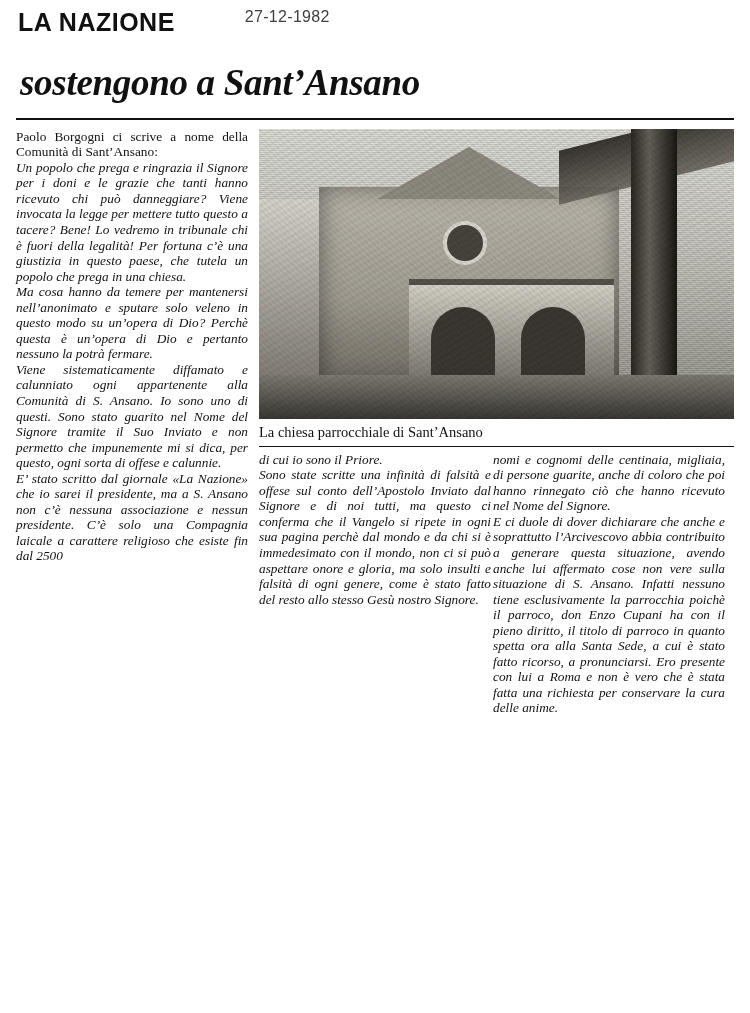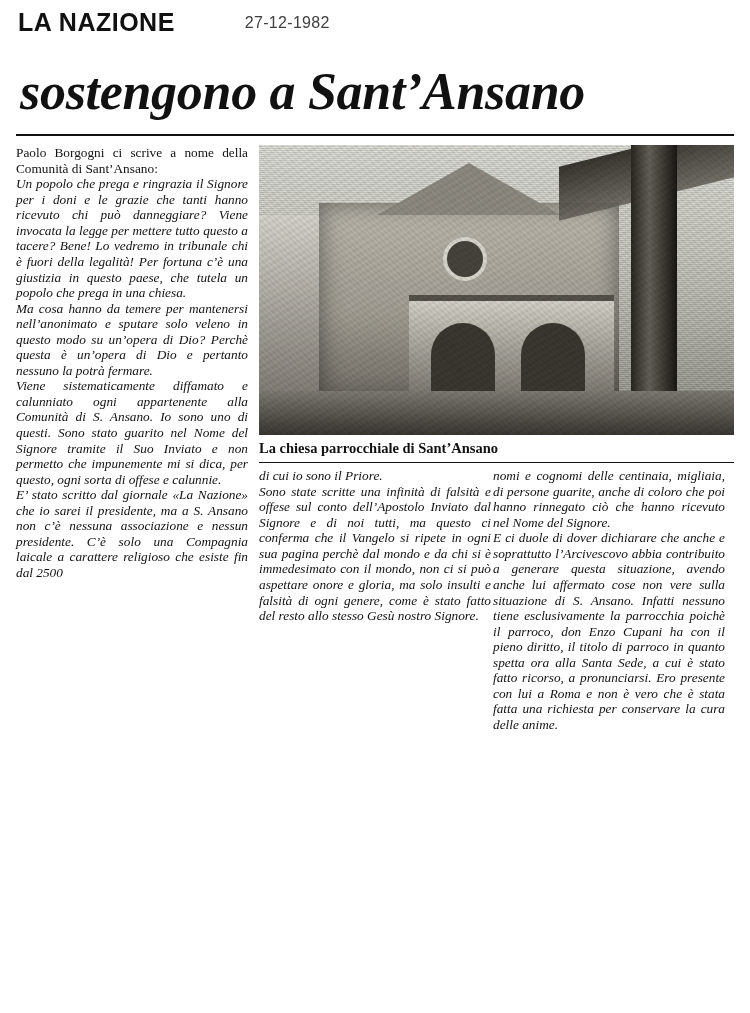--- a/index.html
+++ b/index.html
@@ -18,21 +18,21 @@
     position: relative;
     width: 750px;
     height: 1013px;
     box-sizing: border-box;
     padding: 8px 14px 0 14px;
   }
 
   
   .masthead {
     display: flex;
-    align-items: center;
+    align-items: flex-start;
     gap: 70px;
     padding-left: 4px;
   }
   .paper-name {
     font-family: "Liberation Sans", sans-serif;
     font-weight: bold;
     font-size: 25px;
     letter-spacing: 0.5px;
     color: #111;
   }
@@ -53,21 +53,21 @@
     font-weight: bold;
     font-size: 49px;
     line-height: 1.04;
     letter-spacing: -0.5px;
     white-space: nowrap;
   }
   .headline-line2 {
     font-family: "Liberation Serif", serif;
     font-weight: bold;
     font-style: italic;
-    font-size: 52px;
+    font-size: 37px;
     line-height: 1.1;
     margin-top: 6px;
     letter-spacing: -0.3px;
     white-space: nowrap;
   }
 
   .rule {
     border: 0;
     border-top: 2px solid #111;
     margin: 14px 2px 9px 2px;
@@ -206,21 +206,21 @@
     position: absolute;
     inset: 0;
     background-image:
       repeating-linear-gradient(45deg, rgba(0,0,0,0.06) 0 2px, rgba(255,255,255,0.05) 2px 4px),
       repeating-linear-gradient(-30deg, rgba(0,0,0,0.05) 0 3px, rgba(255,255,255,0.04) 3px 6px);
     mix-blend-mode: multiply;
     opacity: 0.75;
   }
   .photo-caption {
     font-family: "Liberation Serif", serif;
-    font-weight: bold;
+    font-weight: normal;
     font-size: 14.5px;
     margin-top: 5px;
     margin-bottom: 5px;
   }
   .caption-rule {
     border: 0;
     border-top: 1.5px solid #111;
     margin: 3px 0 5px 0;
   }
   .cols23 {

